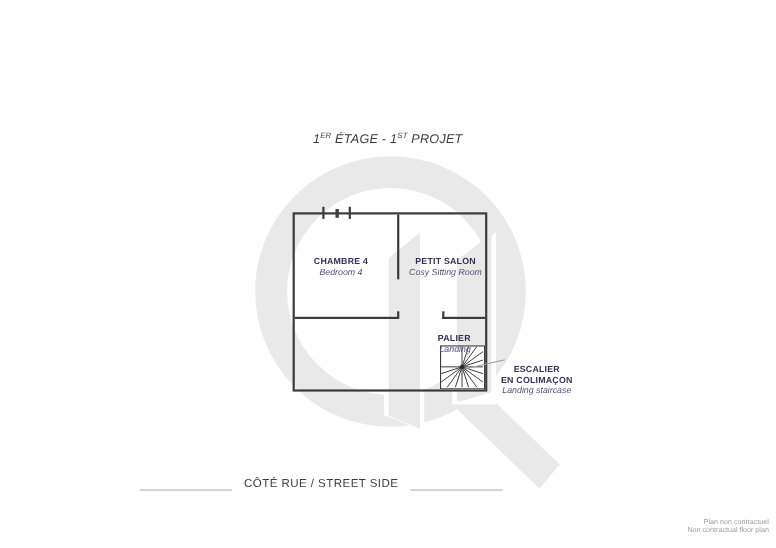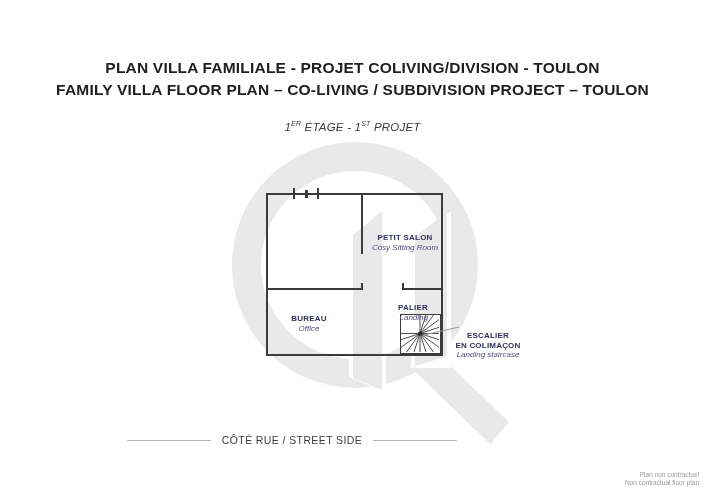--- a/index.html
+++ b/index.html
@@ -48,42 +48,38 @@
   .room-label{position:absolute;z-index:3;text-align:center;color:#31315c;
     font-size:8px;font-weight:700;line-height:9.5px;letter-spacing:.2px;}
   .room-label .sub{font-weight:400;font-style:italic;color:#50507a;letter-spacing:0;}
   #label-chambre{left:250px;top:233px;width:120px;}
   #label-salon{left:345px;top:233px;width:120px;}
   #label-bureau{left:249px;top:314px;width:120px;}
   #label-palier{left:368px;top:303px;width:60px;text-align:right;}
   #label-escalier{left:428px;top:308px;width:120px;margin-top:23px;}
   
   #street{position:absolute;left:0;top:434px;width:584px;z-index:3;display:flex;
-    align-items:center;justify-content:center;gap:11px;}
+    align-items:flex-end;justify-content:center;gap:11px;}
   #street .rule{width:84px;height:1px;background:#b3b3b3;}
   #street .txt{font-size:10.5px;color:#3d3d3d;letter-spacing:.4px;white-space:nowrap;}
   #disclaimer{position:absolute;right:6px;top:471px;z-index:3;text-align:right;
     font-size:6.5px;line-height:7.5px;color:#9b9b9b;}
 </style>
 </head>
 <body>
 
 <div id="page">
 
   <div class="wm" id="wm-ring"></div>
   <div class="wm" id="wm-bar1-back"></div>
   <div class="wm" id="wm-bar1"></div>
   <div class="wm" id="wm-bar2-back"></div>
   <div class="wm" id="wm-bar2"></div>
   <div class="wm" id="wm-swoosh"></div>
 
-  <div id="title">
-    <div>PLAN VILLA FAMILIALE - PROJET COLIVING/DIVISION - TOULON</div>
-    <div>FAMILY VILLA FLOOR PLAN – CO-LIVING / SUBDIVISION PROJECT – TOULON</div>
-  </div>
   <div id="subtitle"><span>1</span><sup>ER</sup><span> ÉTAGE - </span><span>1</span><sup>ST</sup><span> PROJET</span></div>
 
   <div id="plan-outline"></div>
   <div class="wall" id="wall-vert"></div>
   <div class="wall" id="wall-horiz-left"></div>
   <div class="wall" id="wall-horiz-right"></div>
   <div class="jamb" id="jamb-left"></div>
   <div class="jamb" id="jamb-right"></div>
   <div class="win-tick" id="win-tick-1"></div>
   <div class="win-tick" id="win-tick-2"></div>
@@ -109,27 +105,27 @@
         <line x1="19" y1="18.5" x2="-23.8" y2="32.4"></line>
         <line x1="19" y1="18.5" x2="-26" y2="18.5"></line>
       </g>
       <circle cx="19" cy="18.5" r="2" fill="#2b2b2b"></circle>
     </svg>
   </div>
   <svg id="leader" width="45" height="20" viewBox="0 0 45 20">
     <line x1="4" y1="15" x2="39" y2="7" stroke="#9c9c9c" stroke-width="1"></line>
   </svg>
 
+  <div class="room-label" id="label-chambre">
+    <div>CHAMBRE 4</div>
+    <div class="sub">Bedroom 4</div>
+  </div>
   <div class="room-label" id="label-salon">
     <div>PETIT SALON</div>
     <div class="sub">Cosy Sitting Room</div>
-  </div>
-  <div class="room-label" id="label-bureau">
-    <div>BUREAU</div>
-    <div class="sub">Office</div>
   </div>
   <div class="room-label" id="label-palier">
     <div>PALIER</div>
     <div class="sub">Landing</div>
   </div>
   <div class="room-label" id="label-escalier">
     <div>ESCALIER</div>
     <div>EN COLIMAÇON</div>
     <div class="sub">Landing staircase</div>
   </div>

